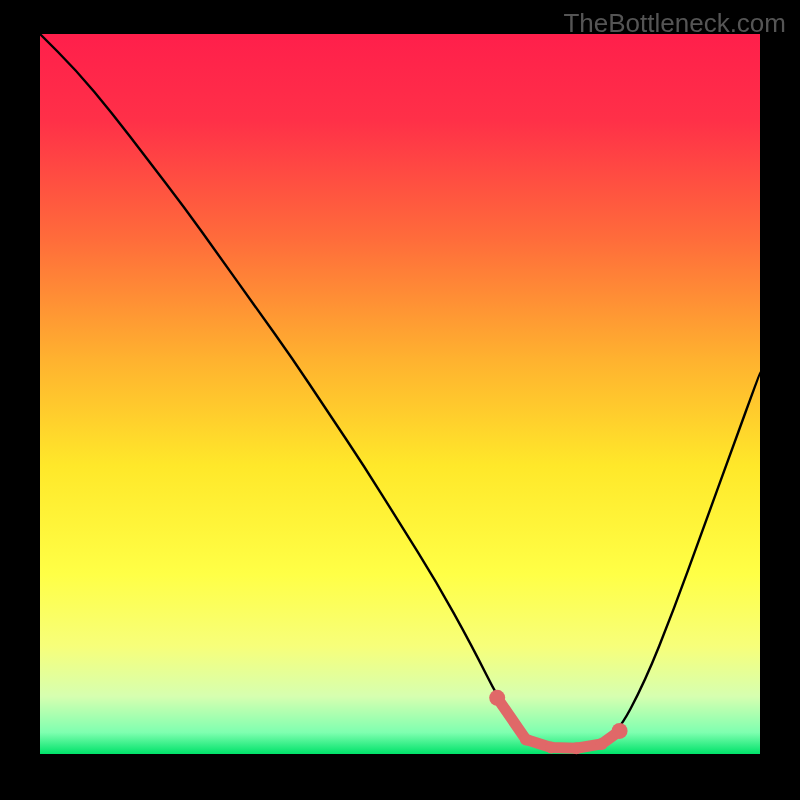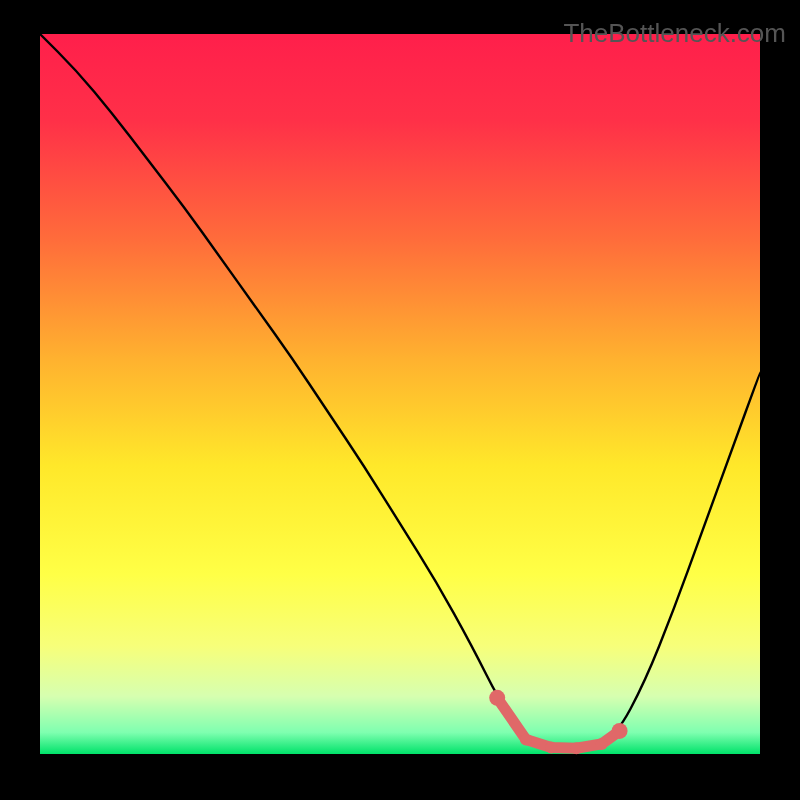--- a/index.html
+++ b/index.html
@@ -1,20 +1,20 @@
 <!DOCTYPE html>
 <html><head>
 <meta charset="utf-8">
 <style>
   * { margin: 0; padding: 0; box-sizing: border-box; }
   html, body { width: 800px; height: 800px; background: #000; overflow: hidden; }
   .container { position: relative; width: 800px; height: 800px; }
   .watermark {
     position: absolute;
-    top: 18px;
+    top: 8px;
     right: 14px;
     color: #555;
     font-family: Arial, sans-serif;
     font-size: 26px;
     font-weight: 400;
     z-index: 10;
   }
   svg { display: block; }
 </style>
 </head>

